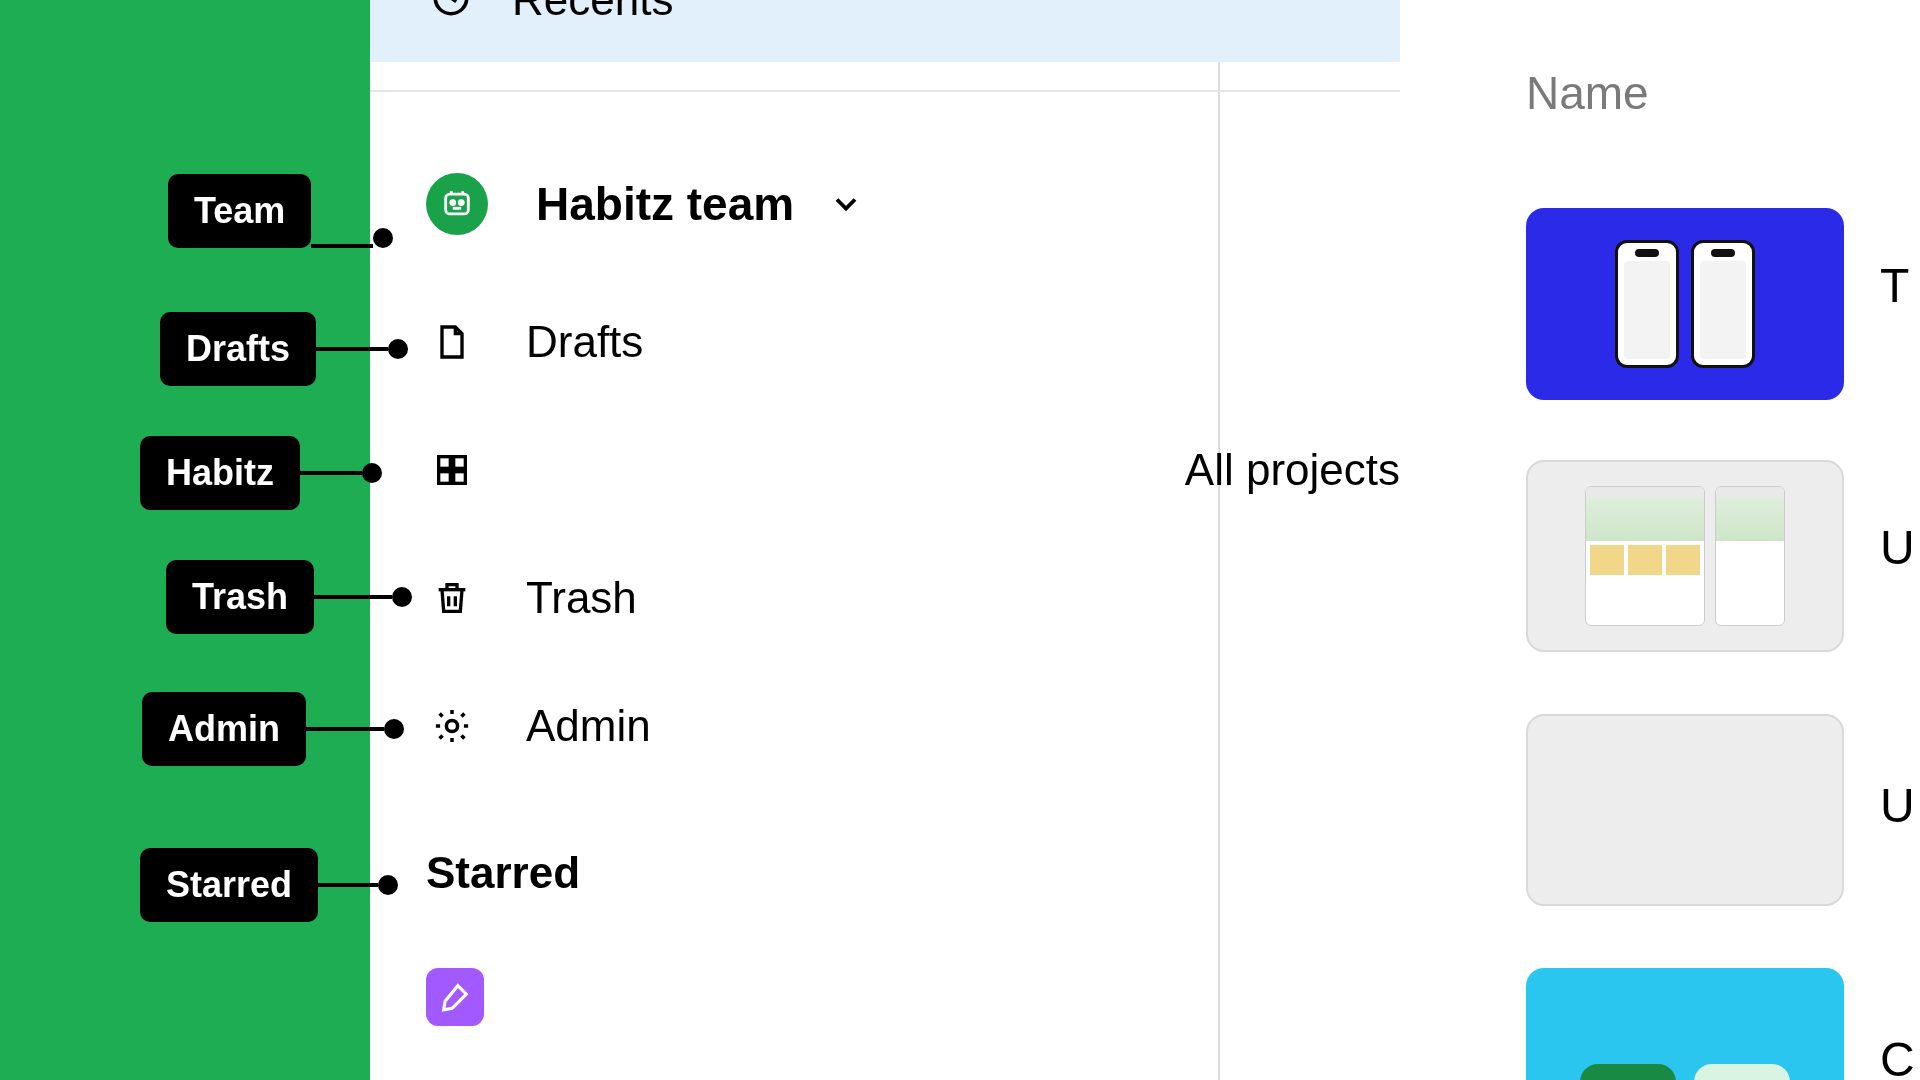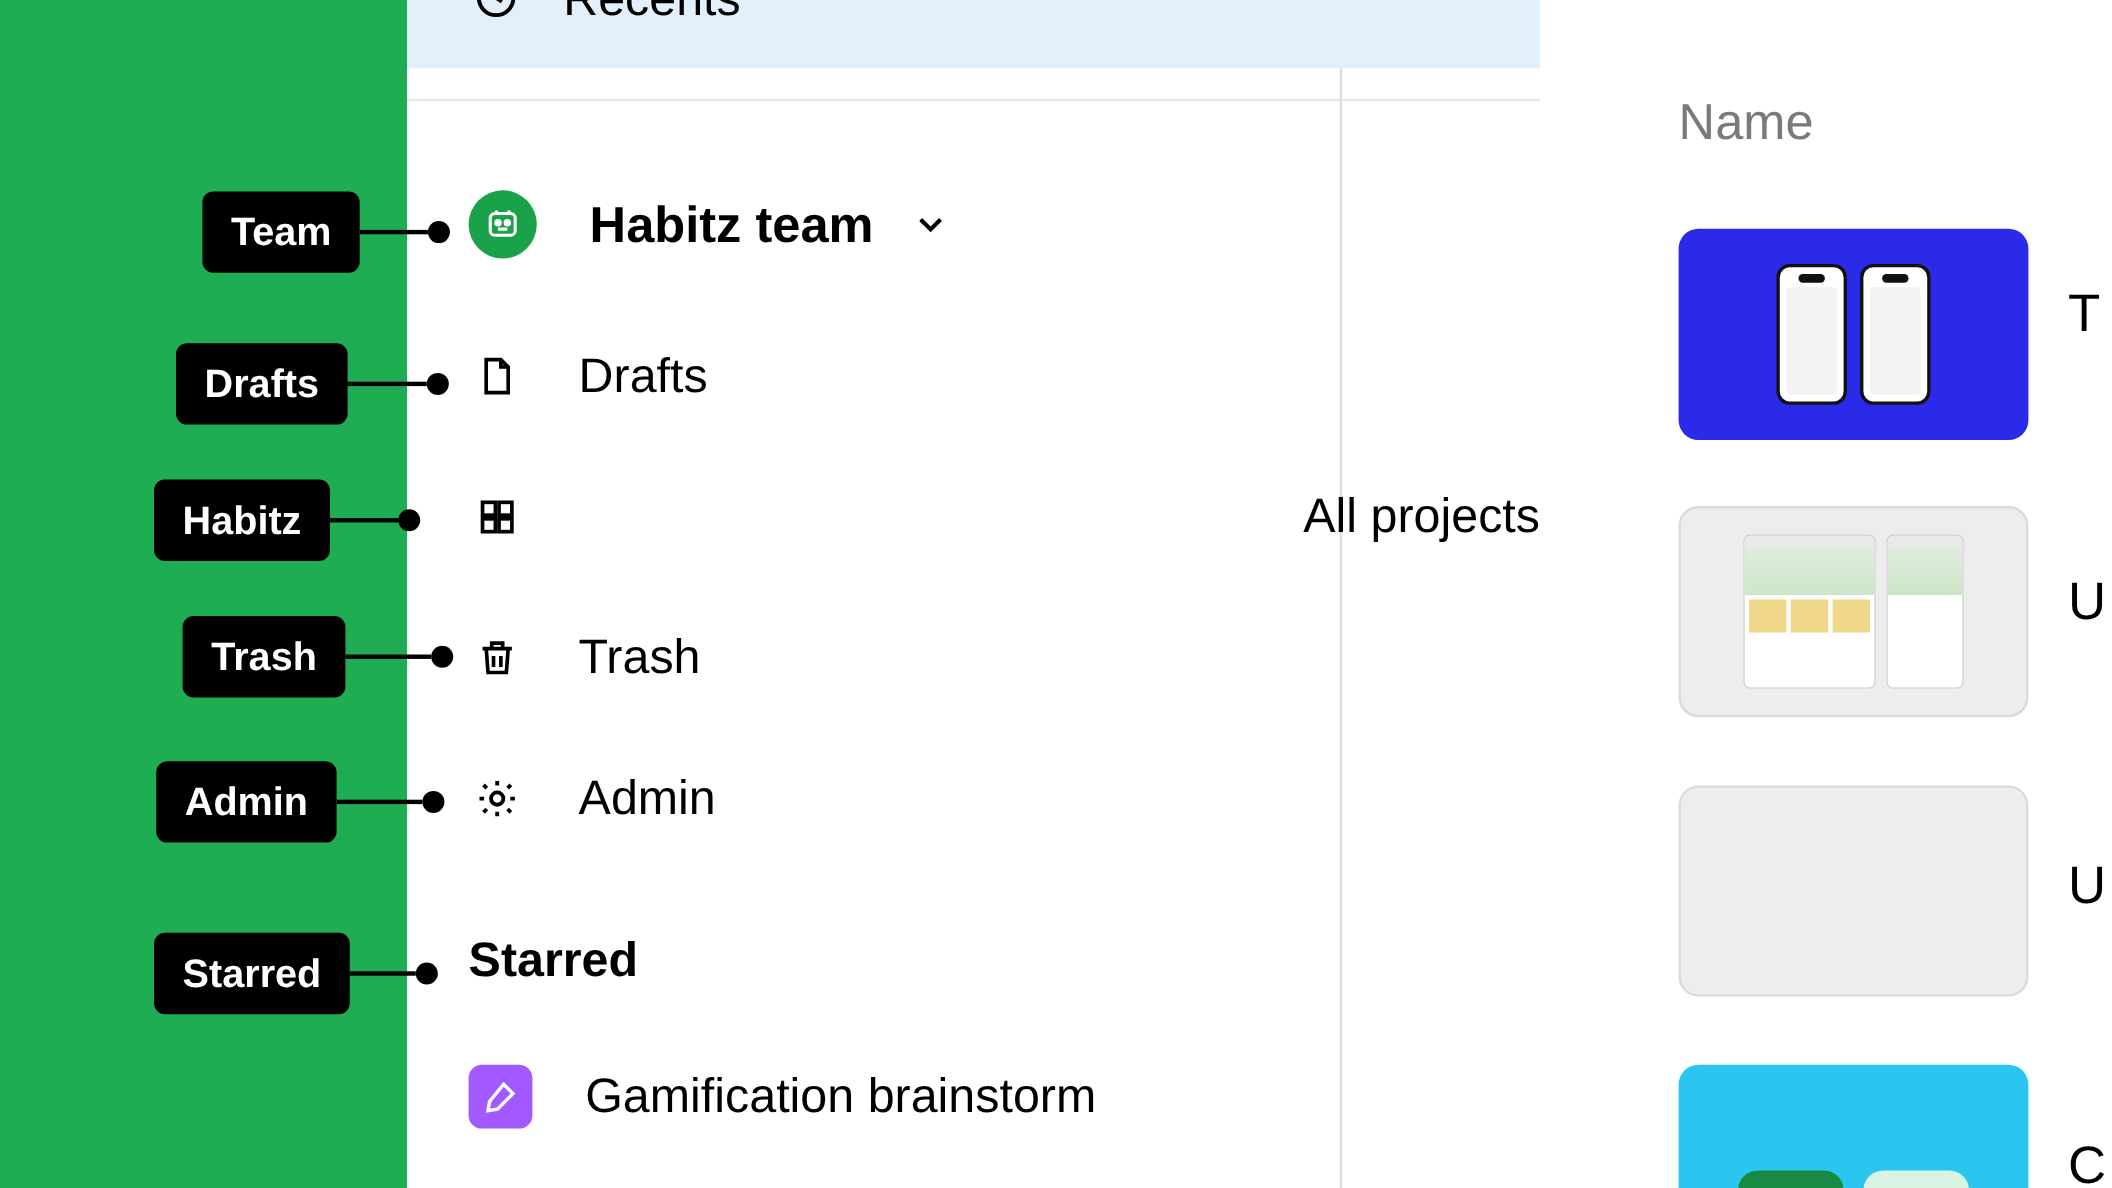--- a/index.html
+++ b/index.html
@@ -133,21 +133,20 @@
     width: 520px; height: 1080px;
     background:#fff;
     z-index:0;
   }
   .col-header {
     position: absolute;
     left: 126px; top: 66px;
     font-size: 46px;
     font-weight: 500;
     color: #7a7a7a;
-    margin-top: 17px;
   }
   .thumb {
     position: absolute;
     left: 126px;
     width: 318px;
     border-radius: 18px;
   }
   .thumb-1 { top: 208px; height: 192px; background: #2B2AE8; display:flex; align-items:center; justify-content:center; gap:12px;}
   .thumb-2 { top: 460px; height: 192px; background: #EDEDED; border:2px solid #d9d9d9; display:flex; align-items:center; justify-content:center; gap:10px;}
   .thumb-3 { top: 714px; height: 192px; background: #EDEDED; border:2px solid #d9d9d9;}
@@ -170,21 +169,21 @@
     font-size: 48px;
     font-weight: 500;
     color:#000;
   }
 </style>
 </head>
 <body>
 
 <div class="green-band"></div>
 
-<div class="callout" style="left:184px; top:174px;">
+<div class="callout" style="left:168px; top:174px;align-items:flex-end;">
   <div class="callout-pill">Team</div>
   <div class="callout-line" style="width:62px;"></div>
   <div class="callout-dot"></div>
 </div>
 <div class="callout" style="left:160px; top:312px;">
   <div class="callout-pill">Drafts</div>
   <div class="callout-line" style="width:72px;"></div>
   <div class="callout-dot"></div>
 </div>
 <div class="callout" style="left:140px; top:436px;">
@@ -285,21 +284,20 @@
   </div>
 
   <div class="section-header">Starred</div>
 
   <div class="starred-item">
     <span class="starred-icon">
       <svg viewBox="0 0 24 24" width="34" height="34" fill="none" stroke="#fff" stroke-width="2.2">
         <path d="M14 4l6 6L10 20l-6 1 1-6z"></path>
       </svg>
     </span>
-    <span class="label">Gamification brainstorm</span>
   </div>
 </div>
 
 <div class="content">
   <div class="col-header">Name</div>
 
   <div class="thumb thumb-1">
     <div class="phone">
         <div class="screen"></div>
       </div>

